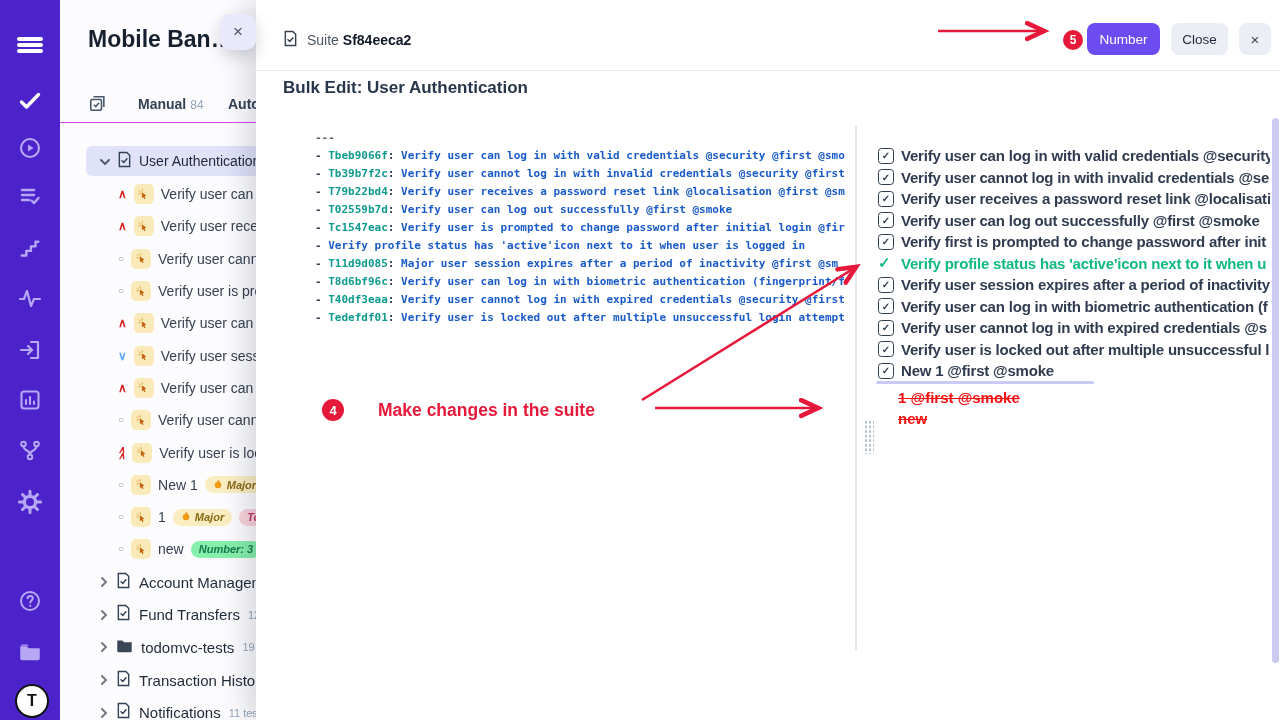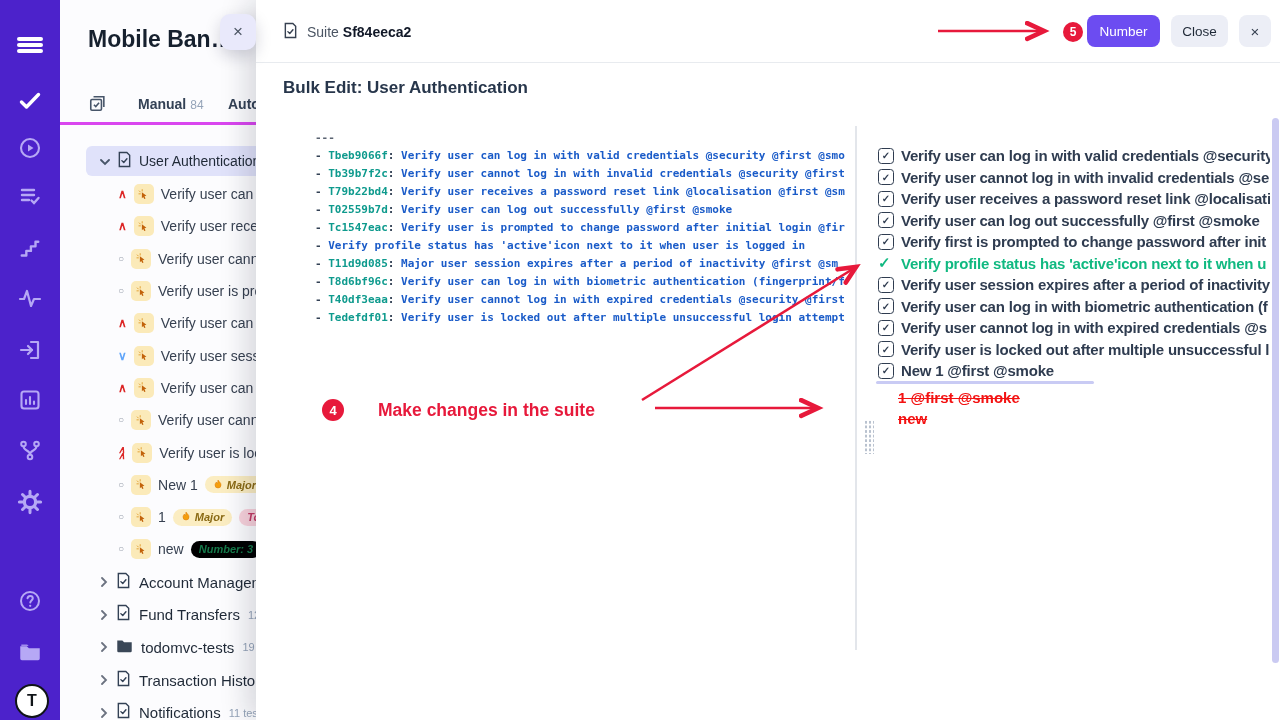--- a/index.html
+++ b/index.html
@@ -11,21 +11,21 @@
   .rail-ic svg{display:block;}
   .rail-ic.bright{color:#ffffff;}
   .hbar{width:26px;height:3.4px;background:#fff;border-radius:2px;margin:2.6px 0;}
   #logo-btn{position:absolute;left:15px;top:684px;width:30px;height:30px;border-radius:50%;
     background:#fff;border:2.5px solid #101418;display:flex;align-items:center;justify-content:center;
     font-weight:bold;font-size:16px;color:#101418;}
   
   #project{position:absolute;left:60px;top:0;width:196px;height:720px;background:#fcfcfe;overflow:hidden;}
   #proj-title{position:absolute;left:28px;top:26px;width:150px;font-size:23px;font-weight:bold;color:#16202e;
     white-space:nowrap;overflow:hidden;text-overflow:ellipsis;}
-  #tabs{position:absolute;left:0;top:92px;width:216px;height:30px;border-bottom:3px solid #d946ef;}
+  #tabs{position:absolute;left:0;top:92px;width:216px;height:30px;border-bottom:1px solid #d946ef;}
   #tab-ico{position:absolute;left:28px;top:2px;color:#475569;}
   .tab{position:absolute;top:4px;font-size:14px;font-weight:600;color:#334155;white-space:nowrap;cursor:pointer;}
   .tab .cnt2{font-size:12px;color:#94a3b8;font-weight:400;margin-left:4px;}
   #tab-manual{left:78px;}
   #tab-auto{left:168px;}
   
   #suite-row{position:absolute;left:26px;top:146px;width:170px;height:30px;background:#e0e2fa;border-radius:6px 0 0 6px;
     display:flex;align-items:center;gap:7px;padding-left:14px;box-sizing:border-box;cursor:pointer;}
   #suite-row .lbl{font-size:14px;font-weight:500;color:#1f2937;white-space:nowrap;}
   #tests{position:absolute;left:0;top:178px;width:196px;}
@@ -36,37 +36,37 @@
   .t-row[data-pr="low"] .car-low{display:inline-flex;color:#60a5fa;}
   .t-row[data-pr="critical"] .car-crit{display:inline-flex;flex-direction:column;color:#dc2626;font-size:10px;line-height:6px;}
   .t-ico{width:20px;height:20px;border-radius:5px;background:#fbeab9;display:flex;align-items:center;justify-content:center;flex:none;}
   .t-label{font-size:14px;color:#374151;}
   .badge{display:none;align-items:center;gap:4px;font-size:11px;font-weight:600;padding:2.5px 8px;border-radius:999px;flex:none;}
   .badge[data-bt]{display:inline-flex;}
   .badge .flame{display:none;}
   .badge[data-bt="major"]{background:#fbedc2;color:#8a6a15;}
   .badge[data-bt="major"] .flame{display:block;}
   .badge[data-bt="to"]{background:#f9d2dc;color:#c43a64;}
-  .badge[data-bt="num"]{background:#000000;color:#157a4a;}
+  .badge[data-bt="num"]{background:#86efac;color:#157a4a;}
   #suites{position:absolute;left:0;top:566px;width:196px;}
   .s-row{height:32.6px;display:flex;align-items:center;gap:8px;padding-left:40px;white-space:nowrap;overflow:hidden;cursor:pointer;}
   .s-row .lbl{font-size:15px;color:#1f2937;}
   .cnt{font-size:11px;color:#94a3b8;}
   .cnt:empty{display:none;}
   .ico-doc,.ico-folder{display:none;flex:none;}
   .s-row[data-icon="doc"] .ico-doc{display:block;}
   .s-row[data-icon="folder"] .ico-folder{display:block;}
   
   #panel-close{position:absolute;left:220px;top:14px;width:36px;height:36px;border:none;border-radius:10px;
     background:#e9e9fb;box-shadow:0 6px 16px rgba(20,20,60,.18);color:#4b5563;font-size:17px;cursor:pointer;z-index:60;
     display:flex;align-items:center;justify-content:center;}
   
   #modal{position:absolute;left:256px;top:0;width:1024px;height:720px;background:#fff;
     box-shadow:-10px 0 25px rgba(15,23,42,.15);z-index:40;}
-  #m-head{position:absolute;left:0;top:0;width:1024px;height:62px;border-bottom:1px solid #e8ebef;}
+  #m-head{position:absolute;left:0;top:8px;width:1024px;height:62px;border-bottom:1px solid #e8ebef;}
   #m-suite{position:absolute;left:27px;top:22px;display:flex;align-items:center;gap:9px;font-size:14px;color:#4b5563;}
   #m-suite b{color:#111827;}
   .btn{position:absolute;top:15px;height:32px;border:none;border-radius:8px;font-size:13.5px;cursor:pointer;
     font-family:"Liberation Sans",sans-serif;display:flex;align-items:center;justify-content:center;}
   #btn-preview{left:831px;width:73px;background:#6c4cf1;color:#fff;font-weight:500;}
   #btn-close{left:915px;width:57px;background:#eceef6;color:#1f2937;}
   #btn-x{left:983px;width:32px;background:#eceef6;color:#374151;font-size:15px;}
   #badge5{position:absolute;left:807px;top:22px;width:20px;height:20px;border-radius:50%;background:#e7193b;
     color:#fff;font-size:12px;font-weight:bold;display:flex;align-items:center;justify-content:center;}
   #m-title{position:absolute;left:27px;top:78px;font-size:17px;font-weight:bold;color:#27364b;}

